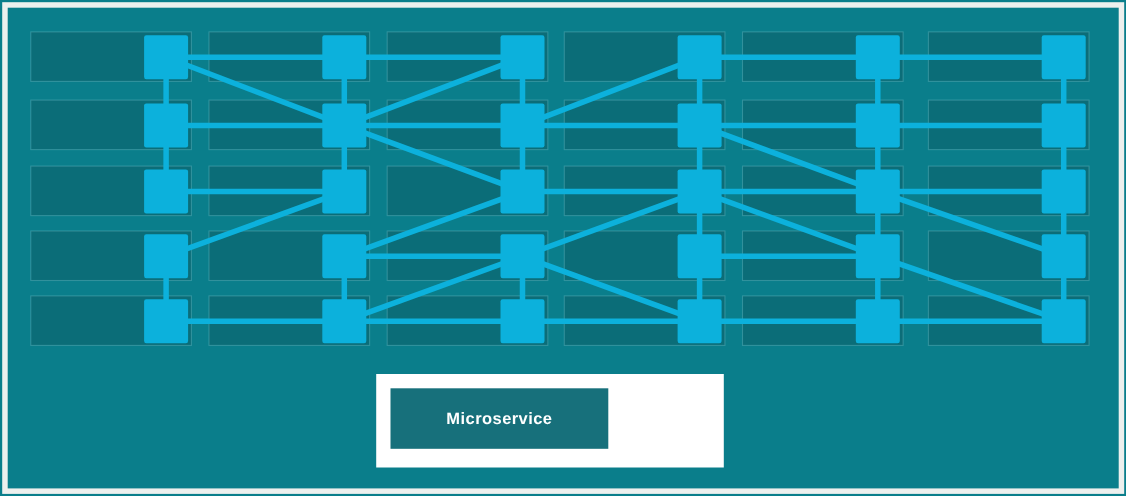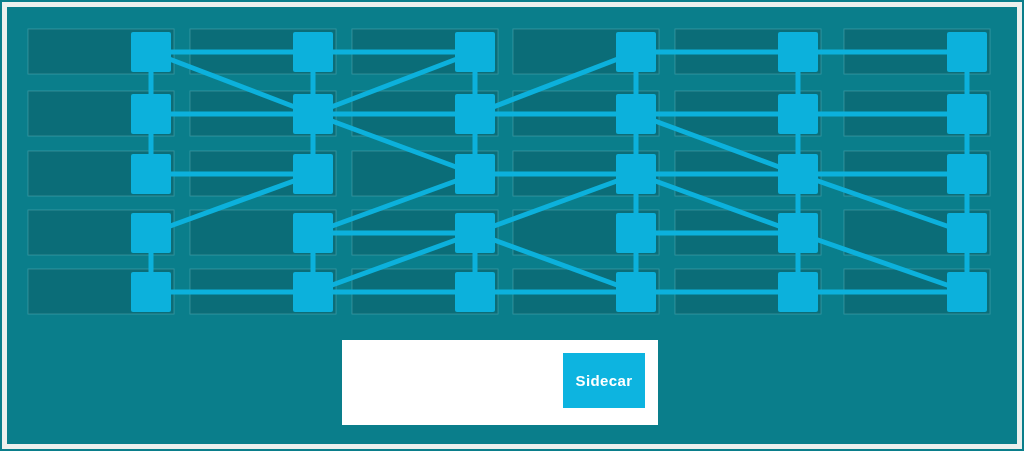--- a/index.html
+++ b/index.html
@@ -154,16 +154,16 @@
       <rect x="947" y="94" width="40" height="40" rx="2" fill="#0cb1dc"></rect>
       <rect x="947" y="154" width="40" height="40" rx="2" fill="#0cb1dc"></rect>
       <rect x="947" y="213" width="40" height="40" rx="2" fill="#0cb1dc"></rect>
       <rect x="947" y="272" width="40" height="40" rx="2" fill="#0cb1dc"></rect>
     </g>
 </svg>
 
 <div class="frame" style="border-color: rgb(237, 240, 238);"></div>
 
 <div class="legend" style="background: rgb(255, 255, 255);">
-  <div class="legend-chip sidecar" style="background: rgb(13, 180, 224); color: rgb(255, 255, 255);">
-    <span>Sidecar</span>
+  <div class="legend-chip microservice" style="background: rgb(23, 112, 123); color: rgb(255, 255, 255);">
+    <span>Microservice</span>
   </div>
 </div>
 
 </body></html>

